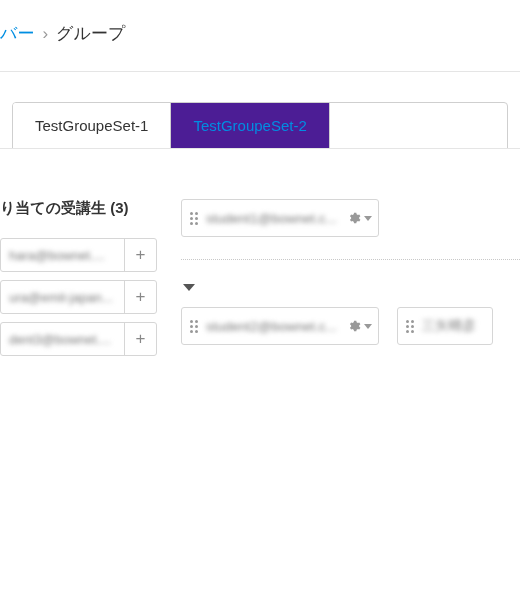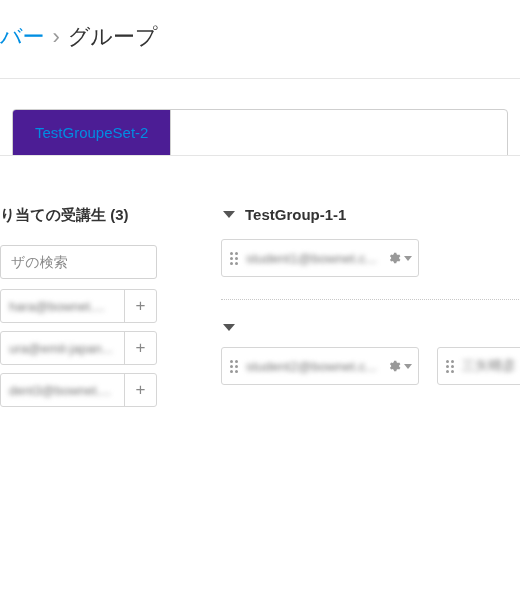--- a/index.html
+++ b/index.html
@@ -11,21 +11,21 @@
     width: 520px;
     height: 593px;
     overflow: hidden;
   }
 
   
   .breadcrumb {
     display: flex;
     align-items: center;
     padding: 22px 8px 26px 0;
-    font-size: 22px;
+    font-size: 17px;
     border-bottom: 1px solid #e5e5e5;
   }
   .breadcrumb a { color: #008ee2; text-decoration: none; }
   .breadcrumb .sep { color: #999; margin: 0 8px; }
   .breadcrumb .current { color: #333; }
 
   
   .tabs-wrap { padding: 30px 0 0 0; }
   .tabs {
     display: flex;
@@ -42,21 +42,20 @@
     cursor: pointer;
   }
   .tab.active { color: #333; background: #fff; }
   .tab.inactive { color: #008ee2; }
   .tabs-underline { border-bottom: 1px solid #e5e5e5; height: 0; margin-top: -1px; }
 
   
   .main {
     display: flex;
     margin-top: 50px;
-    gap: 40px;
   }
   .col-left {
     width: 175px;
     flex: none;
     padding-right: 18px;
   }
   .col-right {
     flex: 1;
     padding-left: 6px;
   }
@@ -182,33 +181,33 @@
 <body>
 
 <div class="breadcrumb">
   <a href="#">バー</a>
   <span class="sep">›</span>
   <span class="current">グループ</span>
 </div>
 
 <div class="tabs-wrap">
   <div class="tabs">
+    <div class="tab active">TestGroupeSet-1</div>
     <div class="tab inactive">TestGroupeSet-2</div>
   </div>
 </div>
 <div class="tabs-underline"></div>
 
 <div class="main">
 
   <div class="col-left">
     <div class="section-title">
       <span>り当ての受講生</span>
       <span>(3)</span>
     </div>
-    <input class="search" type="text" placeholder="ザの検索" style="">
 
     <div class="student-row">
       <div class="student-name blur">hara@bownet....</div>
       <div class="student-add">
         <span>+</span>
       </div>
     </div>
     <div class="student-row">
       <div class="student-name blur">ura@emit-japan...</div>
       <div class="student-add">
@@ -219,24 +218,20 @@
       <div class="student-name blur">dent3@bownet....</div>
       <div class="student-add">
         <span>+</span>
       </div>
     </div>
   </div>
 
   <div class="col-right">
 
     <div class="group-block">
-      <div class="group-header">
-        <span class="caret"></span>
-        <span>TestGroup-1-1</span>
-      </div>
       <div class="member-row-wrap">
         <div class="member-card">
           <span class="drag-dots">
             <span></span>
               <span></span>
               <span></span>
               <span></span>
               <span></span>
               <span></span>
           </span>

